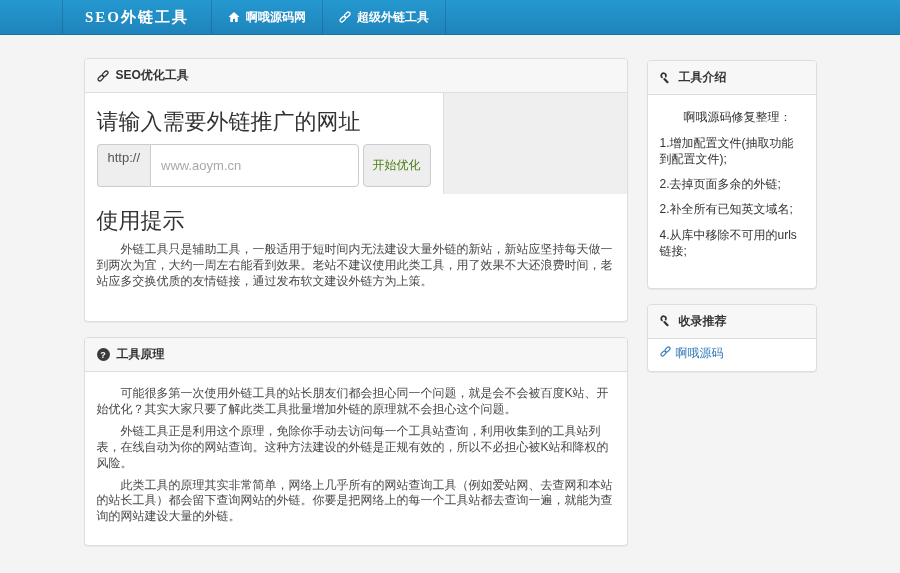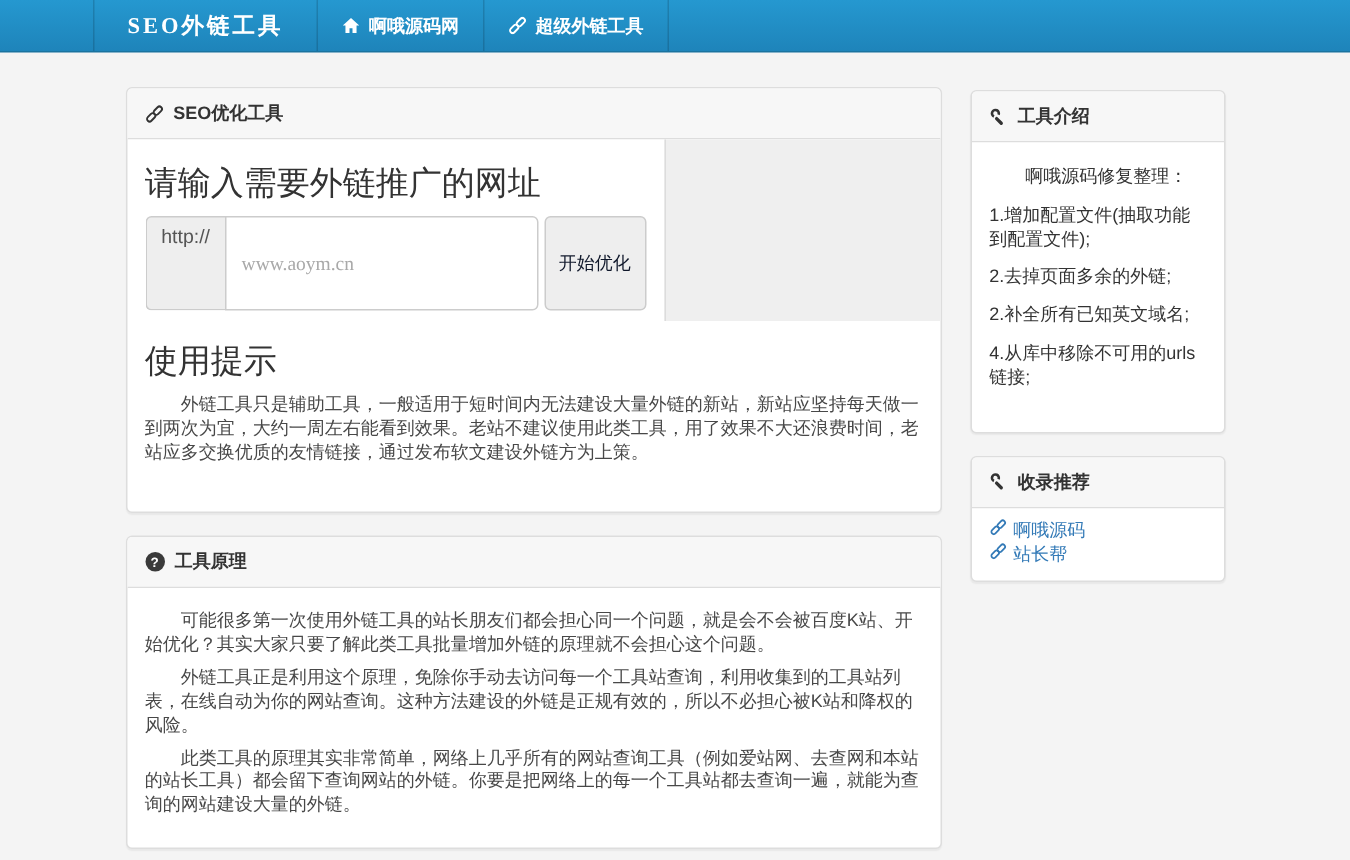--- a/index.html
+++ b/index.html
@@ -110,31 +110,31 @@
     line-height: 16px;
   }
   .url-input {
     width: 228px;
     border: 1px solid #ccc;
     border-radius: 0 4px 4px 0;
     padding: 6px 10px;
     font-size: 13px;
     color: #ef4444;
     outline: none;
-    font-family: Liberation Serif, serif;
+    font-family: Liberation Sans, sans-serif;
   }
   .url-input::placeholder { color: #a9a9a9; }
   .go-btn {
     margin-left: 4px;
-    padding: 22px 9px;
+    padding: 12px 9px;
     background: #eee;
     border: 1px solid #ccc;
     border-radius: 4px;
     font-size: 12px;
-    color: #0f172a;
+    color: #4d7c0f;
     cursor: pointer;
     font-family: Liberation Mono, monospace;
     white-space: nowrap;
   }
   .tips-area { padding: 12px 12px 26px; }
   .tips-heading {
     font-size: 22px;
     font-weight: normal;
     color: #333;
     line-height: 30px;
@@ -298,31 +298,20 @@
           <span>
             <svg width="11" height="11" viewBox="0 0 12 12">
               <g fill="none" stroke="#337ab7" stroke-width="1.3">
                 <rect x="0.6" y="6.5" width="6.4" height="3.4" rx="1.7" transform="rotate(-45 3.8 8.2)"></rect>
                 <rect x="5" y="2.1" width="6.4" height="3.4" rx="1.7" transform="rotate(-45 8.2 3.8)"></rect>
               </g>
             </svg>
           </span>
           <span>啊哦源码</span>
         </a>
-        <a class="side-link">
-          <span>
-            <svg width="11" height="11" viewBox="0 0 12 12">
-              <g fill="none" stroke="#337ab7" stroke-width="1.3">
-                <rect x="0.6" y="6.5" width="6.4" height="3.4" rx="1.7" transform="rotate(-45 3.8 8.2)"></rect>
-                <rect x="5" y="2.1" width="6.4" height="3.4" rx="1.7" transform="rotate(-45 8.2 3.8)"></rect>
-              </g>
-            </svg>
-          </span>
-          <span>站长帮</span>
-        </a>
       </div>
     </div>
   </div>
 </div>
 
 <div class="footer">
   <div class="row">
     <span>Powered By</span><a>站长帮旗舰店</a>
   </div>
 

